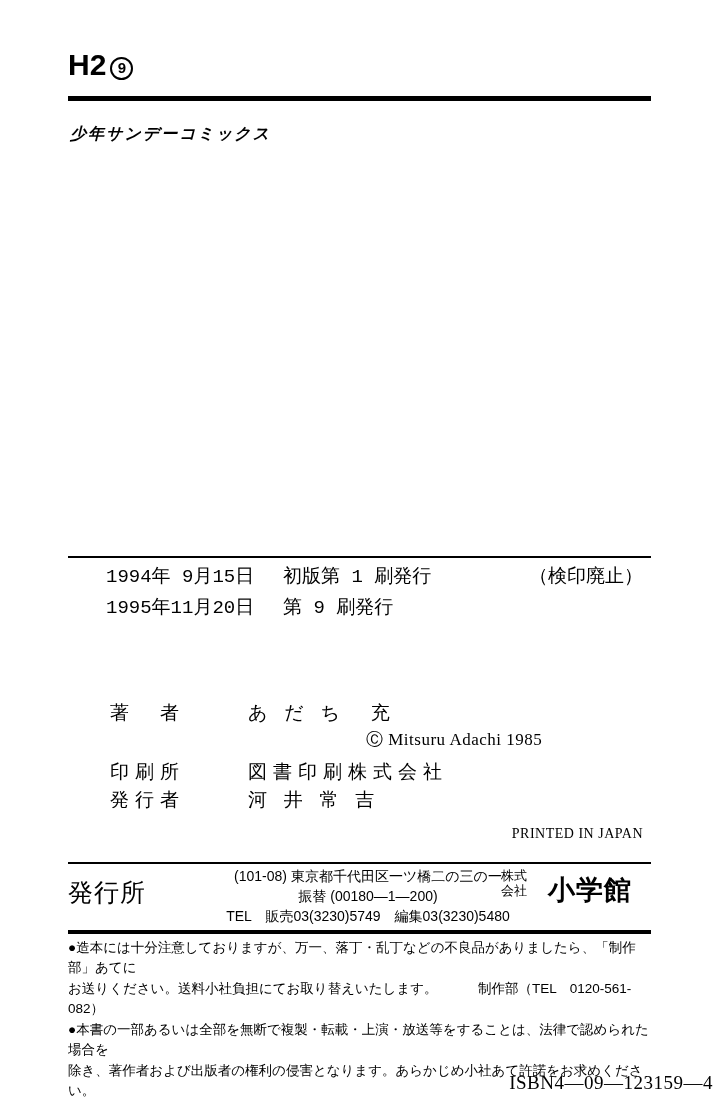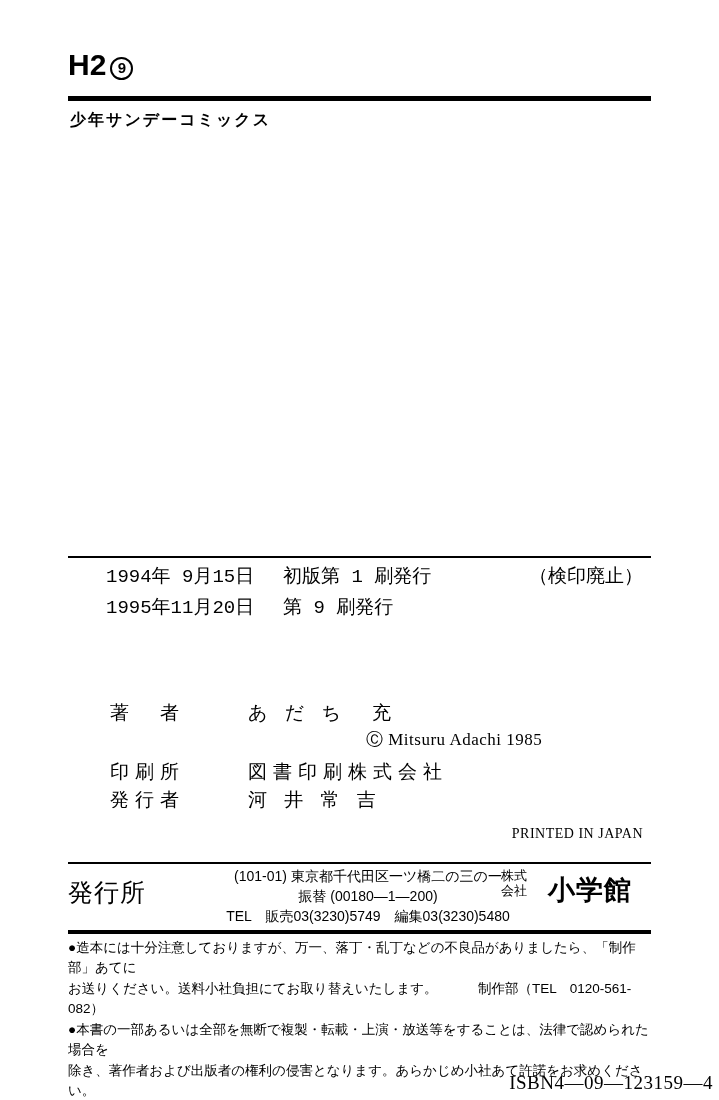--- a/index.html
+++ b/index.html
@@ -56,25 +56,26 @@
     position: absolute;
     left: 68px;
     top: 96px;
     width: 583px;
     height: 5px;
     background: #000;
   }
   .series-label {
     position: absolute;
     left: 70px;
-    top: 110px;
+    top: 124px;
     font-family: "Liberation Sans", sans-serif;
     font-weight: bold;
     font-size: 16px;
     letter-spacing: 2px;
+    font-style: italic;
   }
 
   
   .rule-thin-1 {
     position: absolute;
     left: 68px;
     top: 556px;
     width: 583px;
     height: 2px;
     background: #000;
@@ -116,20 +117,21 @@
     left: 68px;
     top: 700px;
     width: 583px;
     font-family: "Liberation Sans", sans-serif;
     font-size: 19px;
   }
   .credit-row {
     display: flex;
     align-items: flex-start;
     margin-bottom: 2px;
+    font-family: Liberation Serif, serif;
   }
   .credit-label {
     width: 180px;
     padding-left: 42px;
     box-sizing: border-box;
     letter-spacing: 6px;
   }
   .credit-value {
     letter-spacing: 6px;
   }
@@ -273,21 +275,21 @@
       <span class="credit-label">発行者</span>
       <span class="credit-value">河 井 常 吉</span>
     </div>
     <div class="printed-in">PRINTED IN JAPAN</div>
   </div>
 
   <div class="rule-thin-2"></div>
   <div class="publisher">
     <div class="pub-label">発行所</div>
     <div class="pub-address">
-      <div>(101-01) 東京都千代田区一ツ橋二の三の一</div>
+      <div>(101-08) 東京都千代田区一ツ橋二の三の一</div>
       <div>振替 (00180—1—200)</div>
       <div>TEL　販売03(3230)5749　編集03(3230)5480</div>
     </div>
     <div class="pub-kk">
       <div>株式</div>
       <div>会社</div>
     </div>
     <div class="pub-name">小学館</div>
   </div>
   <div class="rule-thick-2"></div>

